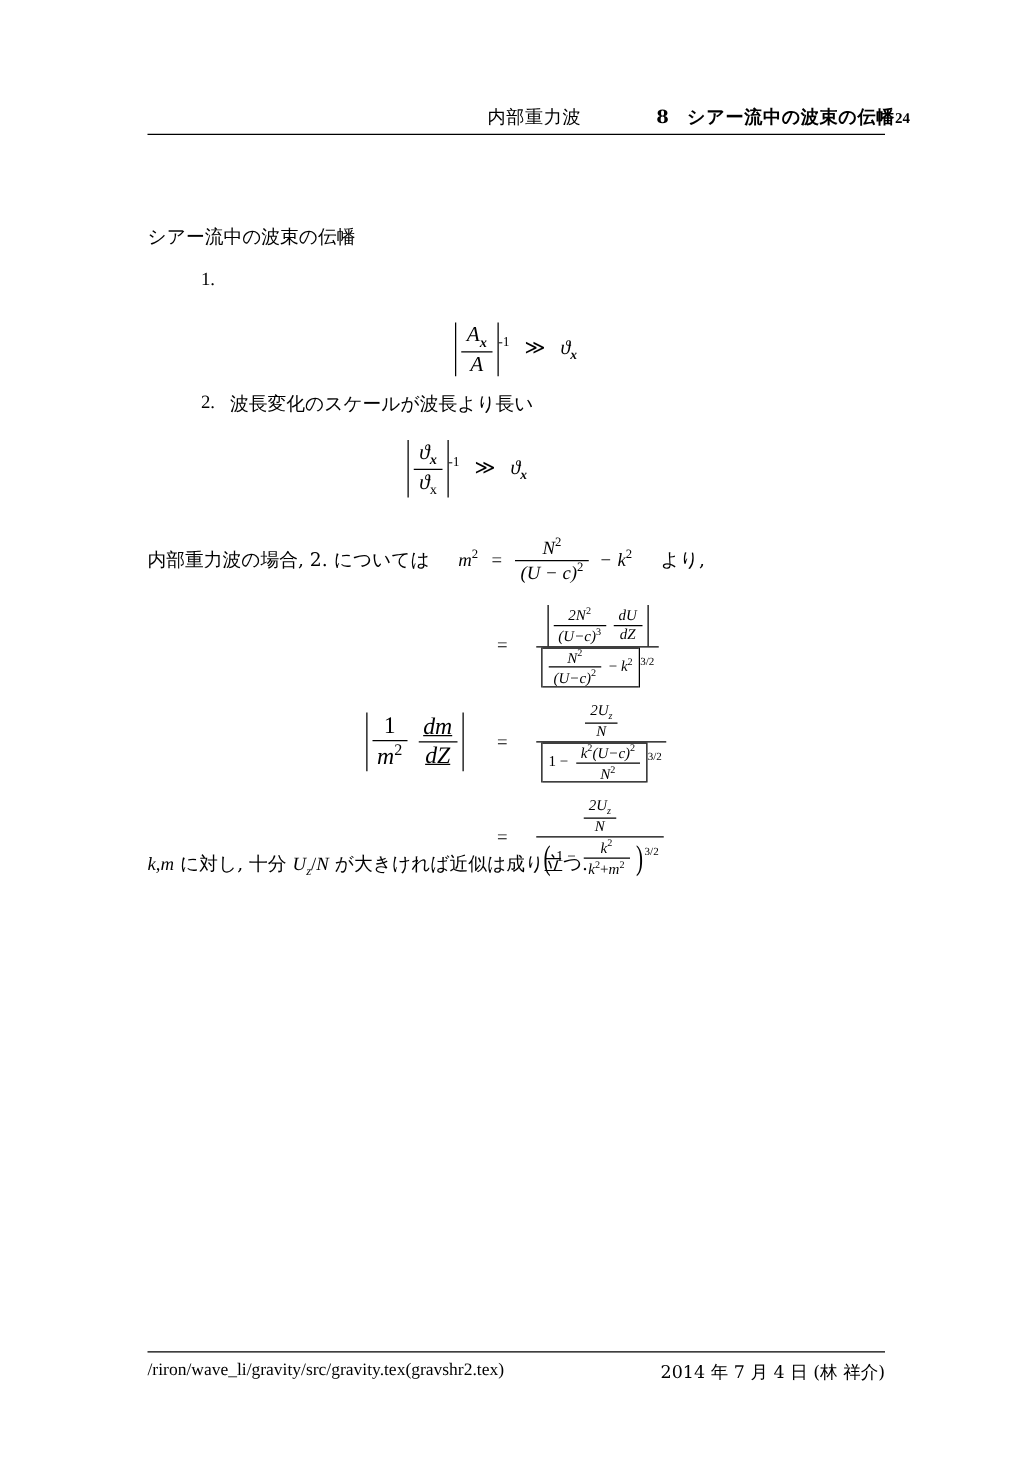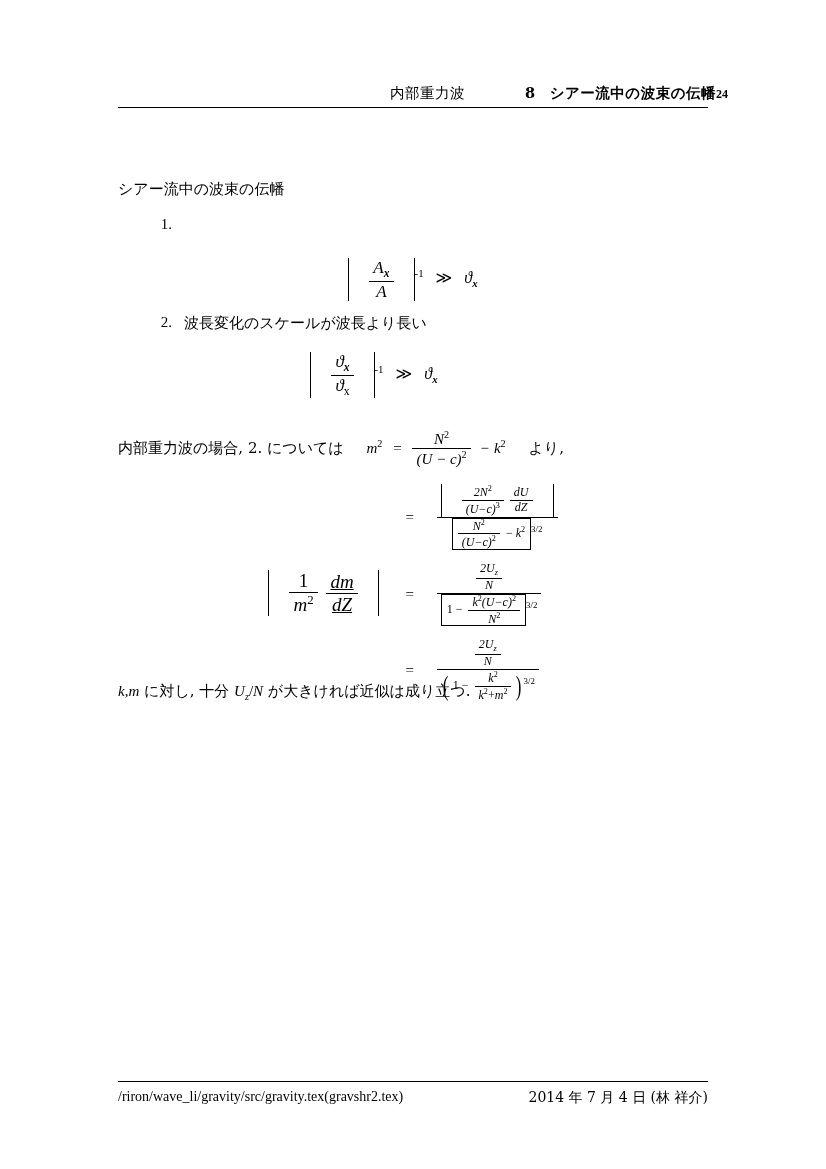--- a/index.html
+++ b/index.html
@@ -104,21 +104,21 @@
     text-align: center;
     line-height: 1.15;
   }
   .frac > .num { display: block; padding: 0 4px; border-bottom: 1px solid #000; }
   .frac > .den { display: block; padding: 0 4px; }
   .vbar {
     display: inline-block;
     vertical-align: middle;
     border-left: 1px solid #000;
     border-right: 1px solid #000;
-    padding: 0 20px;
+    padding: 0 4px;
   }
   .sup { font-size: 0.68em; vertical-align: super; }
   .sub { font-size: 0.68em; vertical-align: sub; }
   
   .eqline { position: absolute; font-size: 16px; }
   .e1 { left: 0; top: 258px; width: 826px; text-align: center; }
   .e2 { left: 0; top: 352px; width: 748px; text-align: center; }
   .p-mid { left: 118px; top: 428px; width: 620px; }
   .bigeq { position: absolute; left: 0; top: 478px; width: 826px; }
   .bigeq table {

